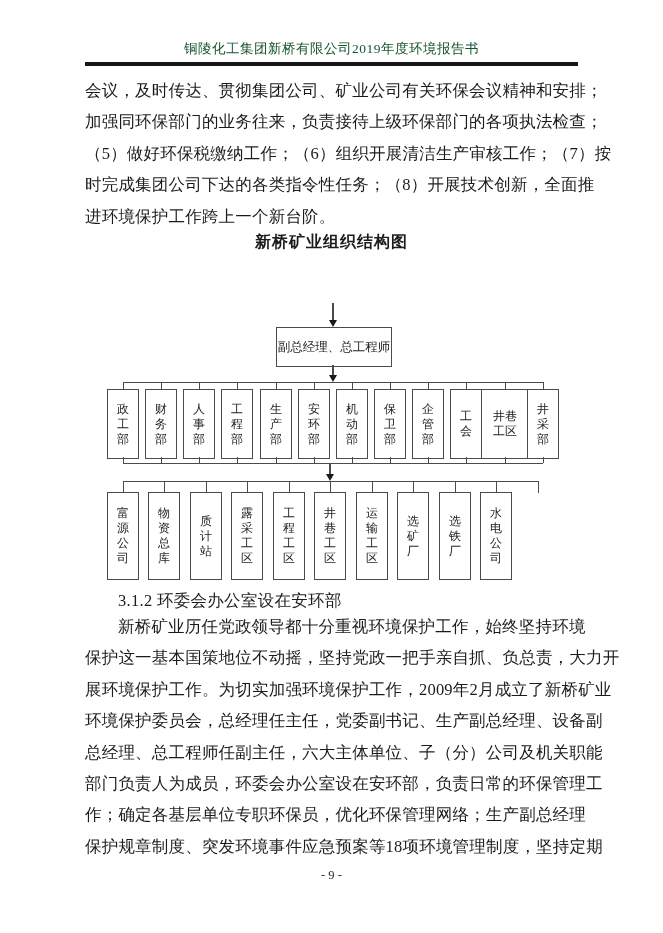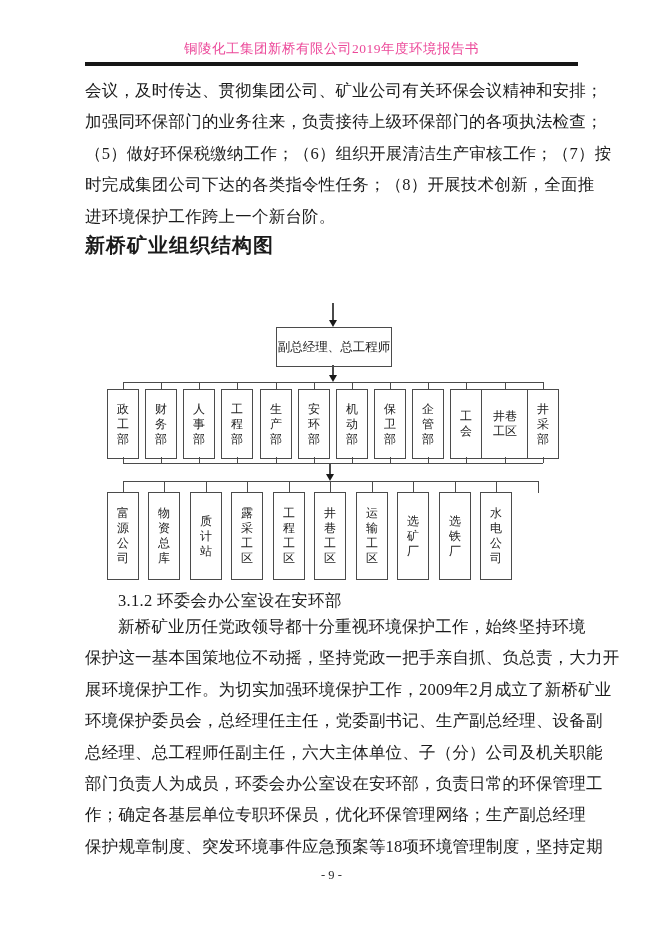--- a/index.html
+++ b/index.html
@@ -3,35 +3,35 @@
 <meta charset="utf-8">
 <style>
   html,body{margin:0;padding:0;background:#9e9e9e;}
   .page{
     position:relative;width:663px;height:933px;background:#ffffff;
     font-family:"Liberation Serif","DejaVu Serif",serif;color:#1b1b1b;
     overflow:hidden;margin:0 auto;
   }
   .hdr-title{
     position:absolute;top:40px;left:85px;width:493px;text-align:center;
-    font-size:13.5px;letter-spacing:.5px;color:#ec4899;
+    font-size:13.5px;letter-spacing:.5px;color:#14532d;
   }
   .hdr-rule{position:absolute;top:62px;left:85px;width:493px;height:4px;background:#161616;}
   .para{position:absolute;left:85px;width:493px;font-size:16.5px;}
   .para .line{
     height:31.4px;line-height:31.4px;text-align:justify;text-align-last:justify;
     white-space:nowrap;letter-spacing:.2px;
   }
   .para .line.short{text-align-last:left;}
   .para .line.indent{padding-left:33px;}
   #para1{top:75px;}
   #para2{top:611px;}
   .chart-title{
-    position:absolute;top:232px;left:85px;width:493px;
-    font-size:20px;font-weight:bold;letter-spacing:1px;
+    position:absolute;top:232px;left:85px;width:493px;text-align:center;
+    font-size:16px;font-weight:bold;letter-spacing:1px;
   }
   .sec-heading{position:absolute;top:590px;left:118px;font-size:16.5px;letter-spacing:.3px;}
   .page-num{position:absolute;top:868px;left:0;width:663px;text-align:center;font-size:12.5px;color:#2a2a2a;}
   #orgchart{position:absolute;inset:0;}
   .tbox{
     position:absolute;border:1px solid #4b4b4b;background:#fff;
     display:flex;flex-direction:column;align-items:center;justify-content:center;
     font-size:12.5px;line-height:17px;text-align:center;color:#222;
   }
   .obox{

